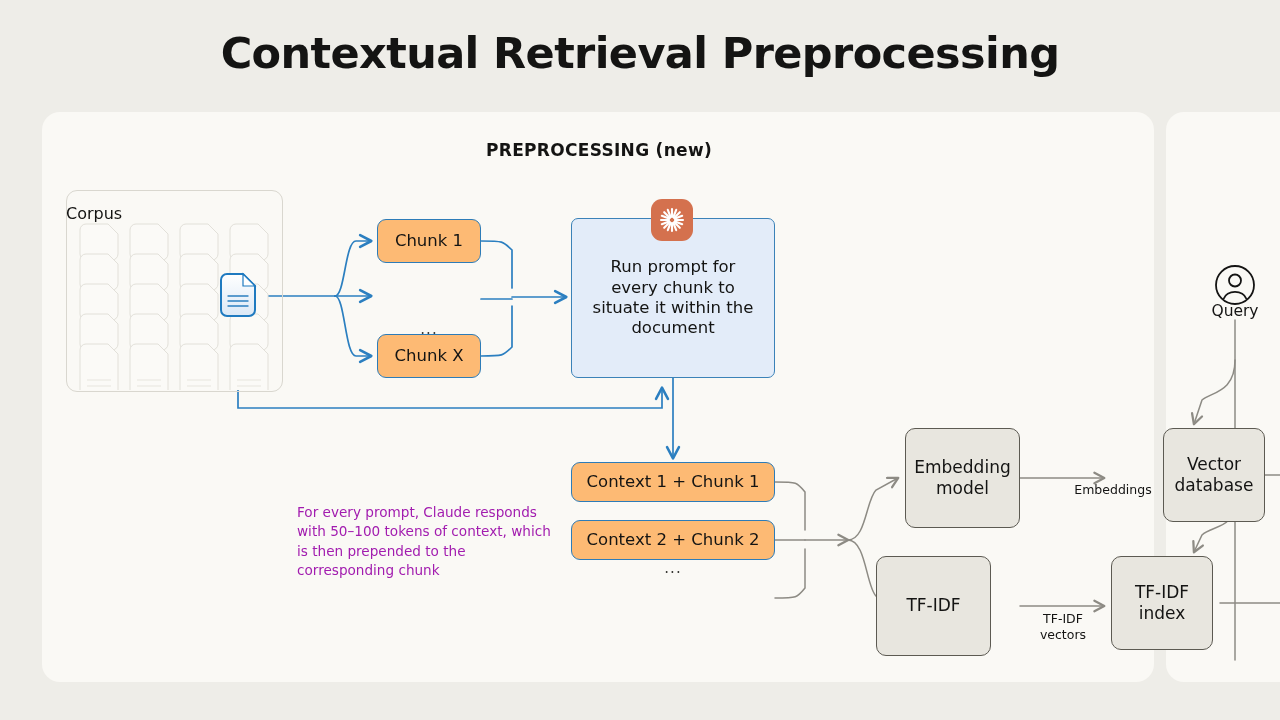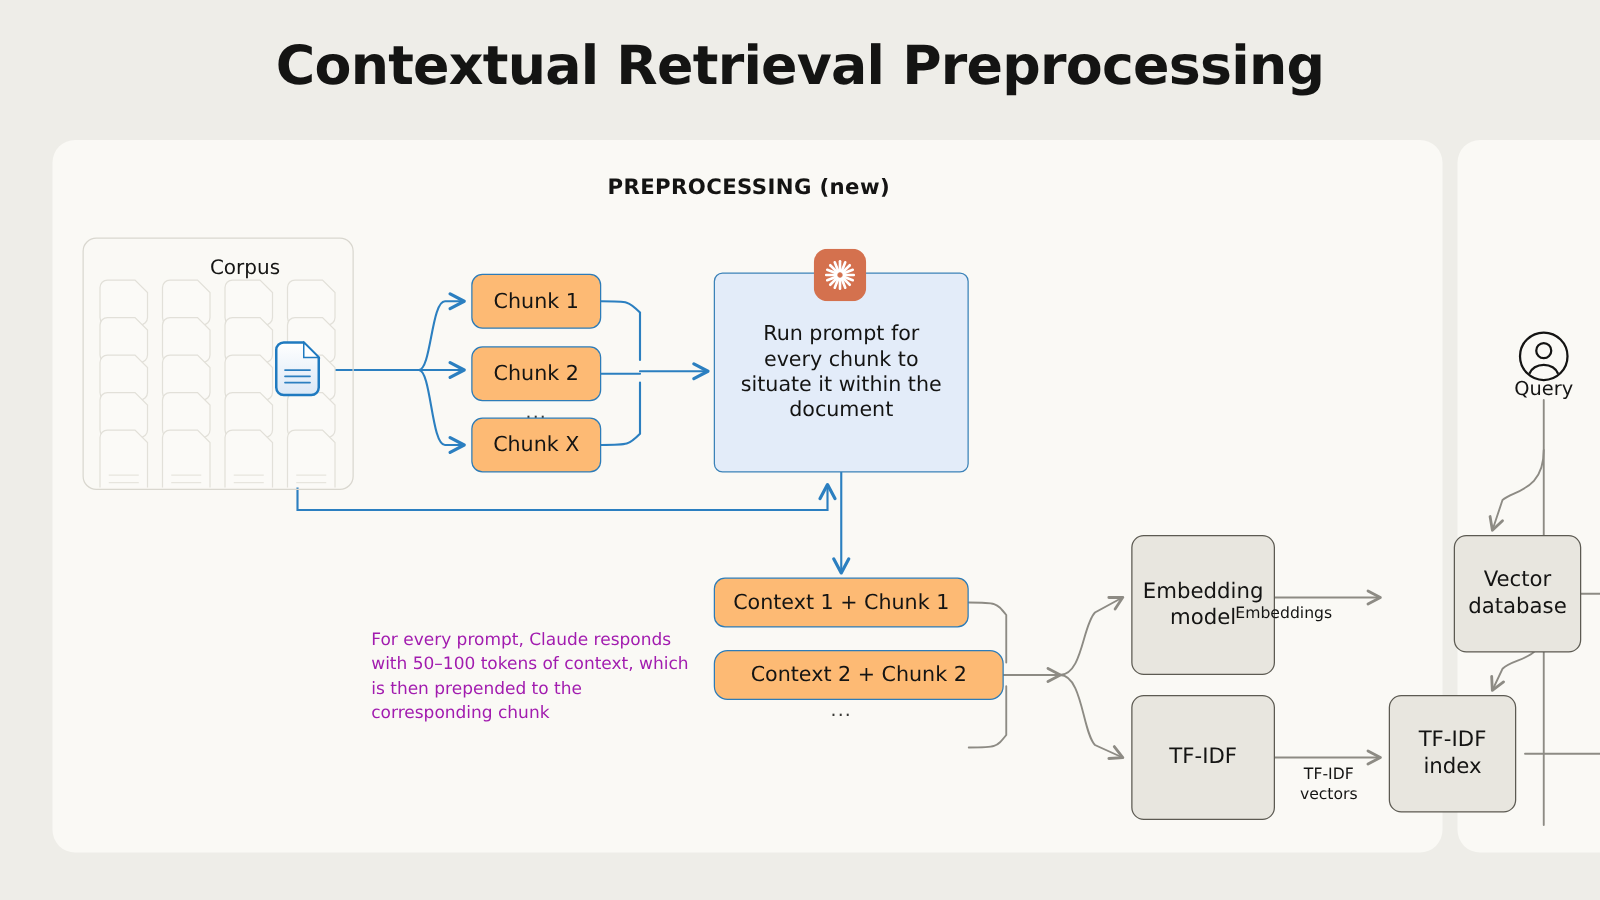--- a/index.html
+++ b/index.html
@@ -53,21 +53,21 @@
     background:#e8e6df;border:1.5px solid #5c5a52;border-radius:10px;
     font-size:17px;
   }
 
   
   #corpus-box{
     position:absolute;left:66px;top:190px;width:215px;height:200px;
     border:1.4px solid #d9d7cf;border-radius:11px;background:transparent;
   }
   #corpus-label{
-    position:absolute;left:66px;top:204px;width:260px;text-align:center;
+    position:absolute;left:66px;top:204px;width:260px;text-align:left;
     font-size:16px;color:#141413;
   }
 
   .dots{
     position:absolute;text-align:center;font-size:15px;color:#3a3a36;
     letter-spacing:1px;
   }
 
   .edge-label{
     position:absolute;text-align:center;font-size:12.5px;color:#141413;
@@ -216,23 +216,20 @@
     <path d="M24,2 l12,12 h-12 z" fill="#ffffff" stroke="#1f7ac0" stroke-width="1.2"></path>
     <g stroke="#2b7fc0" stroke-width="1.4" stroke-linecap="round">
       <path d="M9,24 h20"></path>
         <path d="M9,29 h20"></path>
         <path d="M9,34 h20"></path>
     </g>
   </svg>
 
   <div class="node blue" style="left:377px;top:219px;width:104px;height:44px;">
     <span>Chunk 1</span>
-  </div>
-  <div class="node blue" style="left:377px;top:277px;width:104px;height:44px;">
-    <span>Chunk 2</span>
   </div>
   <div class="dots" style="left:377px;top:320px;width:104px;">...</div>
   <div class="node blue" style="left:377px;top:334px;width:104px;height:44px;">
     <span>Chunk X</span>
   </div>
 
   <div class="node blue-big" style="left:571px;top:218px;width:204px;height:160px;padding:0 16px;">
     <span>Run prompt for every chunk to situate it within the document</span>
   </div>
   <svg id="claude-icon" viewBox="0 0 42 42">
@@ -253,41 +250,41 @@
       <path d="M-4.2,10.2 L-1.4,3"></path>
         <path d="M-10.2,4.2 L-3,1.4"></path>
       <path d="M-10.2,-4.2 L-3,-1.4"></path>
         <path d="M-4.2,-10.2 L-1.4,-3"></path>
     </g>
   </svg>
 
   <div class="node blue" style="left:571px;top:462px;width:204px;height:40px;">
     <span>Context 1 + Chunk 1</span>
   </div>
-  <div class="node blue" style="left:571px;top:520px;width:232px;height:40px;border-radius:11px;">
+  <div class="node blue" style="left:571px;top:520px;width:204px;height:40px;">
     <span>Context 2 + Chunk 2</span>
   </div>
   <div class="dots" style="left:571px;top:559px;width:204px;">...</div>
 
   <div id="explain">For every prompt, Claude responds with 50–100 tokens of context, which is then prepended to the corresponding chunk</div>
 
-  <div class="node gray" style="left:905px;top:428px;width:115px;height:112px;padding:0 8px;">
+  <div class="node gray" style="left:905px;top:428px;width:115px;height:100px;padding:0 8px;">
     <span>Embedding model</span>
   </div>
-  <div class="node gray" style="left:905px;top:556px;width:115px;height:100px;padding:0 24px;">
+  <div class="node gray" style="left:876px;top:556px;width:115px;height:100px;padding:0 24px;">
     <span>TF-IDF</span>
   </div>
   <div class="node gray" style="left:1163px;top:428px;width:102px;height:94px;padding:0 6px;">
     <span>Vector database</span>
   </div>
   <div class="node gray" style="left:1111px;top:556px;width:102px;height:94px;padding:0 22px;">
     <span>TF-IDF index</span>
   </div>
 
-  <div class="edge-label" style="left:982px;top:482px;width:90px;">Embeddings</div>
+  <div class="edge-label" style="left:1068px;top:482px;width:90px;">Embeddings</div>
   <div class="edge-label" style="left:1022px;top:611px;width:82px;">TF-IDF vectors</div>
 
   <svg id="query-icon" viewBox="0 0 42 42">
     <circle cx="21" cy="21" r="19" fill="none" stroke="#141413" stroke-width="1.8"></circle>
     <circle cx="21" cy="16.5" r="6" fill="none" stroke="#141413" stroke-width="1.8"></circle>
     <path d="M9.5,35 a12,10 0 0 1 23,0" fill="none" stroke="#141413" stroke-width="1.8"></path>
   </svg>
   <div id="query-label">Query</div>
 
 </div>

